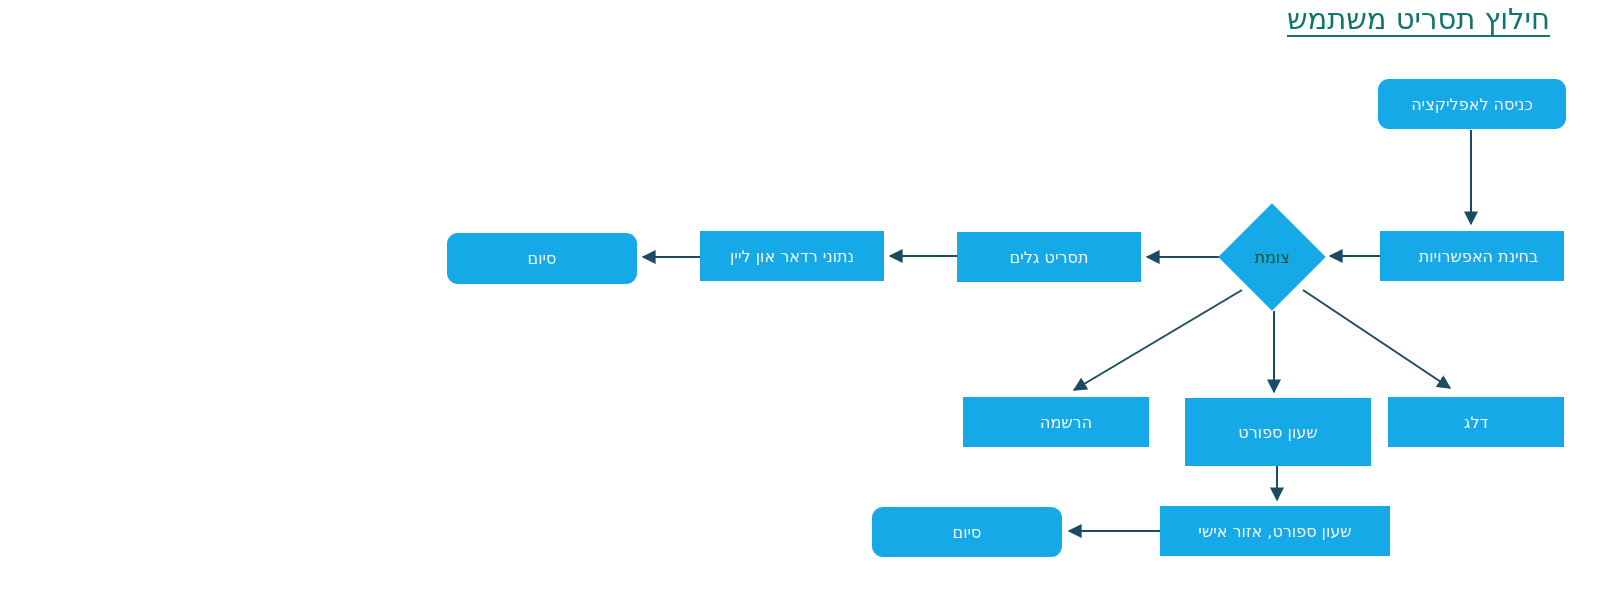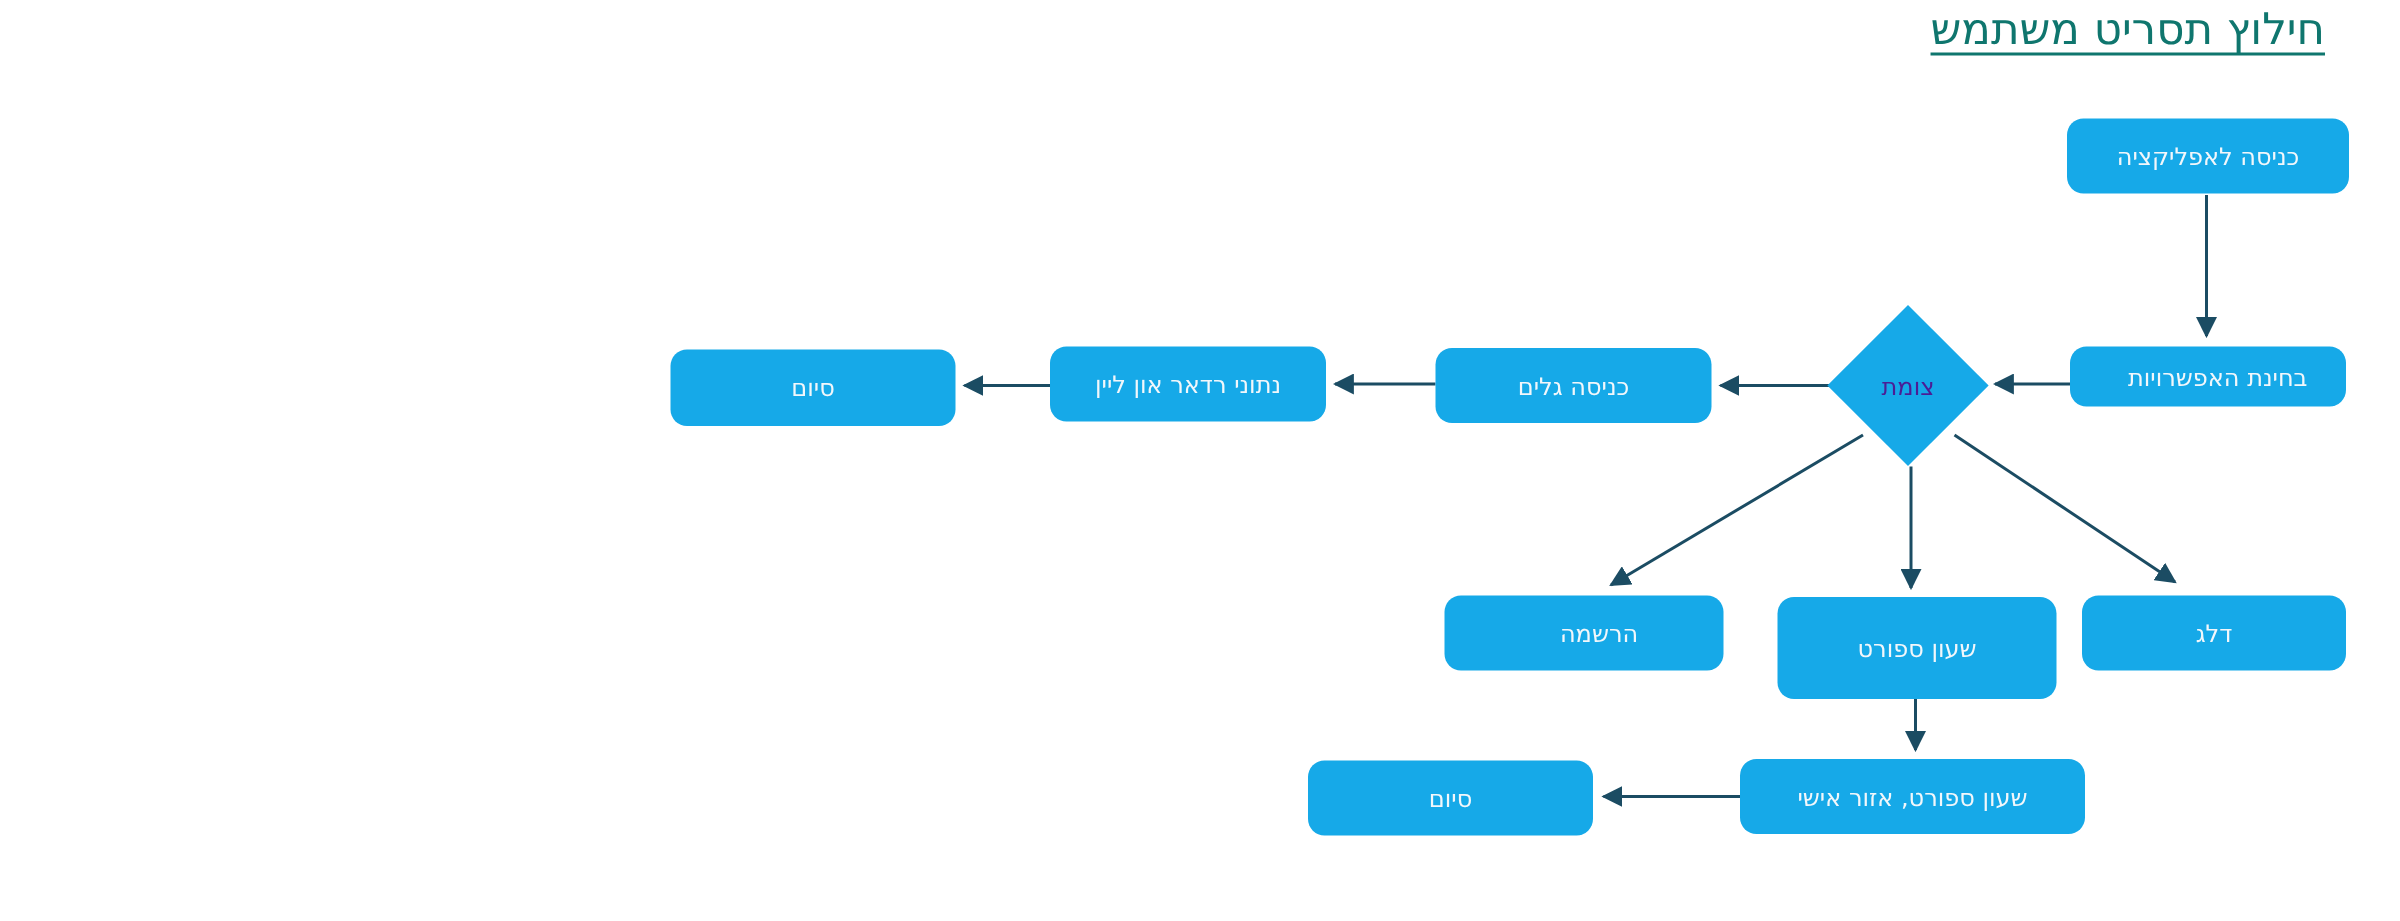--- a/index.html
+++ b/index.html
@@ -11,33 +11,33 @@
   .diagram-title{
     position:absolute;top:2px;right:50px;
     font-size:29px;color:#0f766e;direction:rtl;
     text-decoration:underline;text-underline-offset:6px;
     white-space:nowrap;
   }
   .node{
     position:absolute;background:#16a9e8;color:#f2f7fb;
     display:flex;align-items:center;justify-content:center;
     font-size:16px;direction:rtl;text-align:center;
-    white-space:nowrap;box-sizing:border-box;border-radius:11px;
+    white-space:nowrap;box-sizing:border-box;
   }
   .node.rounded{border-radius:11px;}
   .diamond-wrap{
     position:absolute;left:1234px;top:219px;width:76px;height:76px;
   }
   .diamond-shape{
     position:absolute;inset:0;background:#16a9e8;
     transform:rotate(45deg);
   }
   .diamond-label{
     position:absolute;inset:0;display:flex;align-items:center;justify-content:center;
-    color:#4c1d95;font-size:16px;direction:rtl;
+    color:#14532d;font-size:16px;direction:rtl;
   }
   svg.connectors{position:absolute;left:0;top:0;width:1600px;height:614px;pointer-events:none;}
   svg.connectors line{stroke:#1b4c63;stroke-width:2;}
 </style>
 </head>
 <body>
 
 <div class="diagram-title">חילוץ תסריט משתמש</div>
 
 <svg class="connectors" viewBox="0 0 1600 614">
@@ -53,28 +53,28 @@
   <line x1="700" y1="257" x2="643" y2="257" marker-end="url(#arrow)"></line>
   <line x1="1242" y1="290" x2="1074" y2="390" marker-end="url(#arrow)"></line>
   <line x1="1274" y1="311" x2="1274" y2="392" marker-end="url(#arrow)"></line>
   <line x1="1303" y1="290" x2="1450" y2="388" marker-end="url(#arrow)"></line>
   <line x1="1277" y1="448" x2="1277" y2="500" marker-end="url(#arrow)"></line>
   <line x1="1160" y1="531" x2="1069" y2="531" marker-end="url(#arrow)"></line>
 </svg>
 
 <div class="node rounded" style="left:1378px;top:79px;width:188px;height:50px;">כניסה לאפליקציה</div>
 
-<div class="node" style="left:1380px;top:231px;width:184px;height:40px;padding-left:13px;">בחינת האפשרויות</div>
+<div class="node" style="left:1380px;top:231px;width:184px;height:50px;padding-left:13px;">בחינת האפשרויות</div>
 
 <div class="diamond-wrap">
   <div class="diamond-shape"></div>
   <div class="diamond-label">צומת</div>
 </div>
 
-<div class="node" style="left:957px;top:232px;width:184px;height:50px;">כניסה גלים</div>
+<div class="node" style="left:957px;top:232px;width:184px;height:50px;">תסריט גלים</div>
 
 <div class="node" style="left:700px;top:231px;width:184px;height:50px;">נתוני רדאר און ליין</div>
 
 <div class="node rounded" style="left:447px;top:233px;width:190px;height:51px;">סיום</div>
 
 <div class="node" style="left:963px;top:397px;width:186px;height:50px;padding-left:20px;">הרשמה</div>
 
 <div class="node" style="left:1185px;top:398px;width:186px;height:68px;">שעון ספורט</div>
 
 <div class="node" style="left:1388px;top:397px;width:176px;height:50px;">דלג</div>

